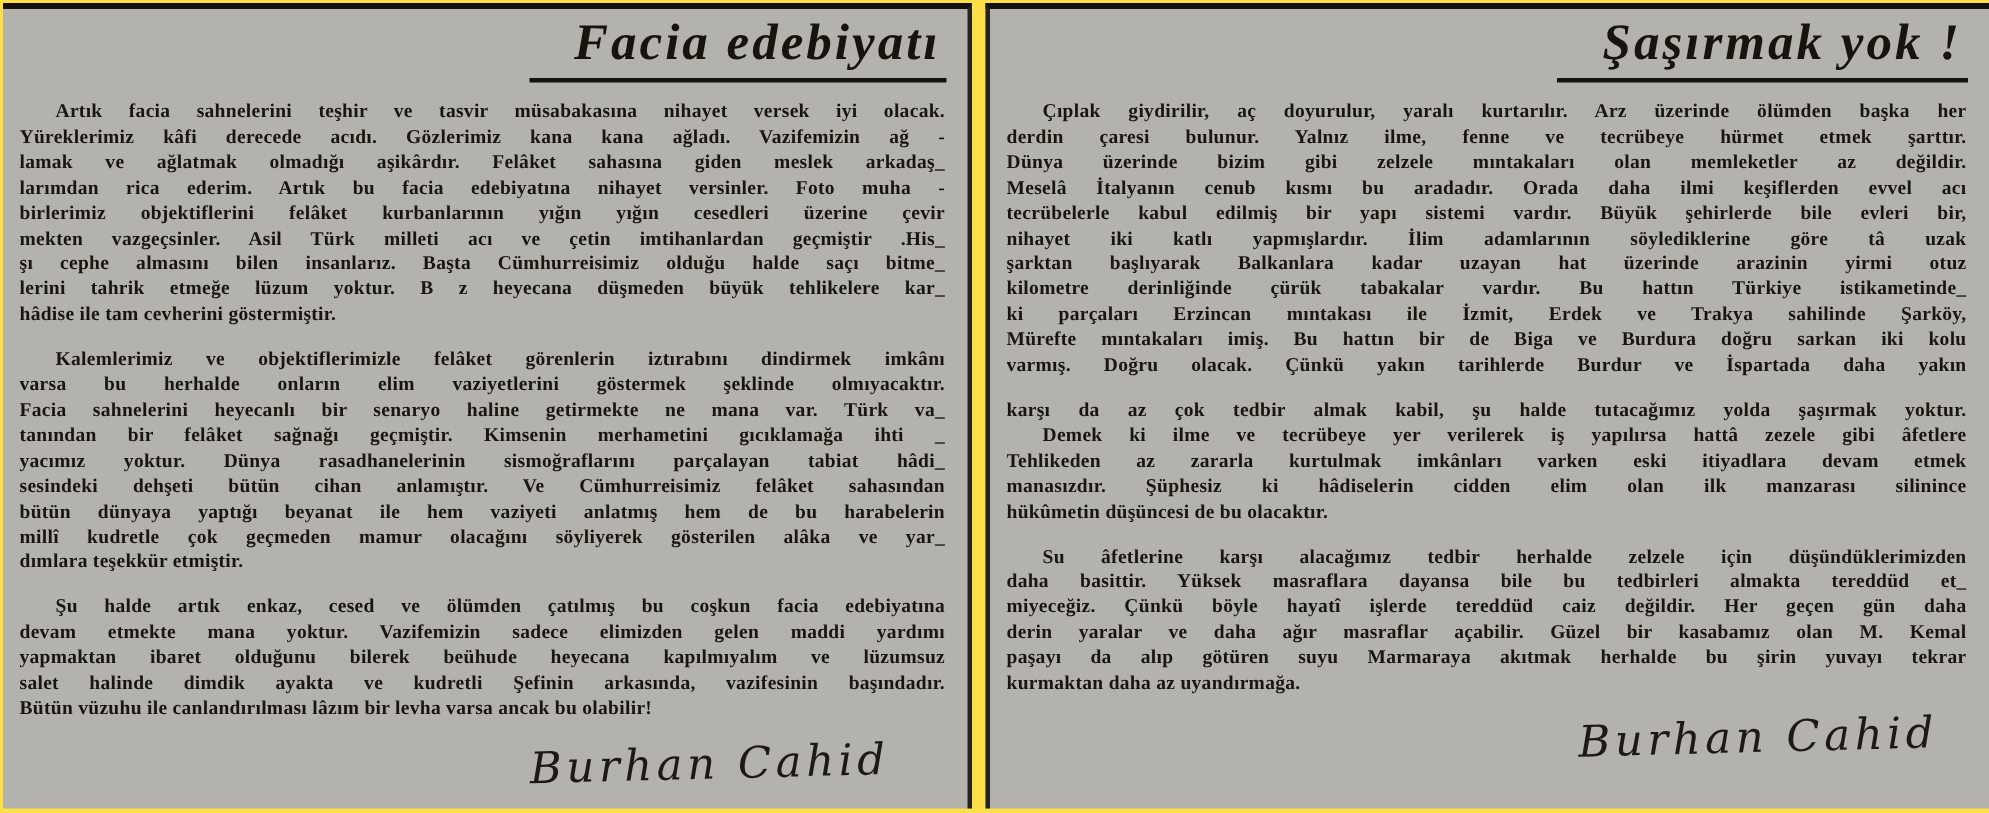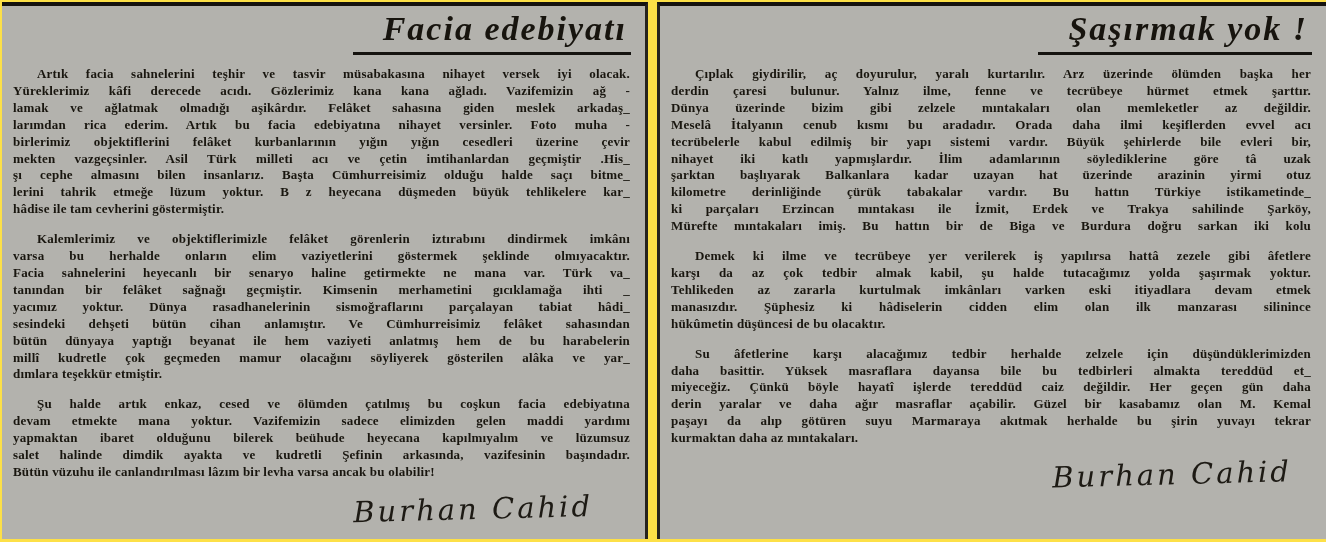--- a/index.html
+++ b/index.html
@@ -124,33 +124,34 @@
           <div class="line first">Çıplak giydirilir, aç doyurulur, yaralı kurtarılır. Arz üzerinde ölümden başka her</div>
           <div class="line">derdin  çaresi  bulunur.  Yalnız ilme,  fenne  ve  tecrübeye  hürmet  etmek şarttır.</div>
           <div class="line">Dünya  üzerinde  bizim  gibi  zelzele  mıntakaları  olan  memleketler  az  değildir.</div>
           <div class="line">Meselâ İtalyanın cenub kısmı bu aradadır. Orada daha ilmi keşiflerden evvel acı</div>
           <div class="line">tecrübelerle kabul edilmiş bir yapı sistemi vardır. Büyük şehirlerde bile evleri bir,</div>
           <div class="line">nihayet iki katlı yapmışlardır. İlim  adamlarının söylediklerine  göre  tâ uzak</div>
           <div class="line">şarktan başlıyarak Balkanlara kadar uzayan hat üzerinde  arazinin yirmi  otuz</div>
           <div class="line">kilometre derinliğinde çürük tabakalar vardır. Bu hattın Türkiye istikametinde_</div>
           <div class="line">ki parçaları Erzincan mıntakası ile  İzmit, Erdek ve Trakya  sahilinde  Şarköy,</div>
           <div class="line">Mürefte mıntakaları imiş. Bu hattın bir de Biga ve Burdura doğru sarkan iki kolu</div>
+          <div class="line">varmış. Doğru olacak. Çünkü yakın  tarihlerde Burdur ve İspartada daha yakın</div>
         </div>
         <div class="para">
+          <div class="line">karşı da az çok tedbir almak kabil,  şu halde tutacağımız yolda şaşırmak yoktur.</div>
           <div class="line first">Demek ki ilme ve tecrübeye yer verilerek iş yapılırsa hattâ zezele gibi âfetlere</div>
-          <div class="line">karşı da az çok tedbir almak kabil,  şu halde tutacağımız yolda şaşırmak yoktur.</div>
           <div class="line">Tehlikeden az zararla kurtulmak imkânları varken eski itiyadlara devam etmek</div>
           <div class="line">manasızdır. Şüphesiz  ki  hâdiselerin cidden elim olan ilk manzarası  silinince</div>
           <div class="line last">hükûmetin düşüncesi de bu olacaktır.</div>
         </div>
         <div class="para">
           <div class="line first">Su âfetlerine karşı alacağımız tedbir herhalde zelzele için düşündüklerimizden</div>
           <div class="line">daha basittir. Yüksek masraflara dayansa bile bu tedbirleri almakta tereddüd et_</div>
           <div class="line">miyeceğiz. Çünkü böyle hayatî işlerde tereddüd caiz değildir. Her geçen gün daha</div>
           <div class="line">derin yaralar ve daha ağır masraflar açabilir. Güzel bir kasabamız olan M. Kemal</div>
           <div class="line">paşayı da alıp götüren suyu Marmaraya akıtmak herhalde bu şirin yuvayı tekrar</div>
-          <div class="line last">kurmaktan daha az mıntakaları.</div>
+          <div class="line last">kurmaktan daha az uyandırmağa.</div>
         </div>
       </div>
     <div class="signature">Burhan Cahid</div>
   </div>
 
 </div>
 
 </body></html>

